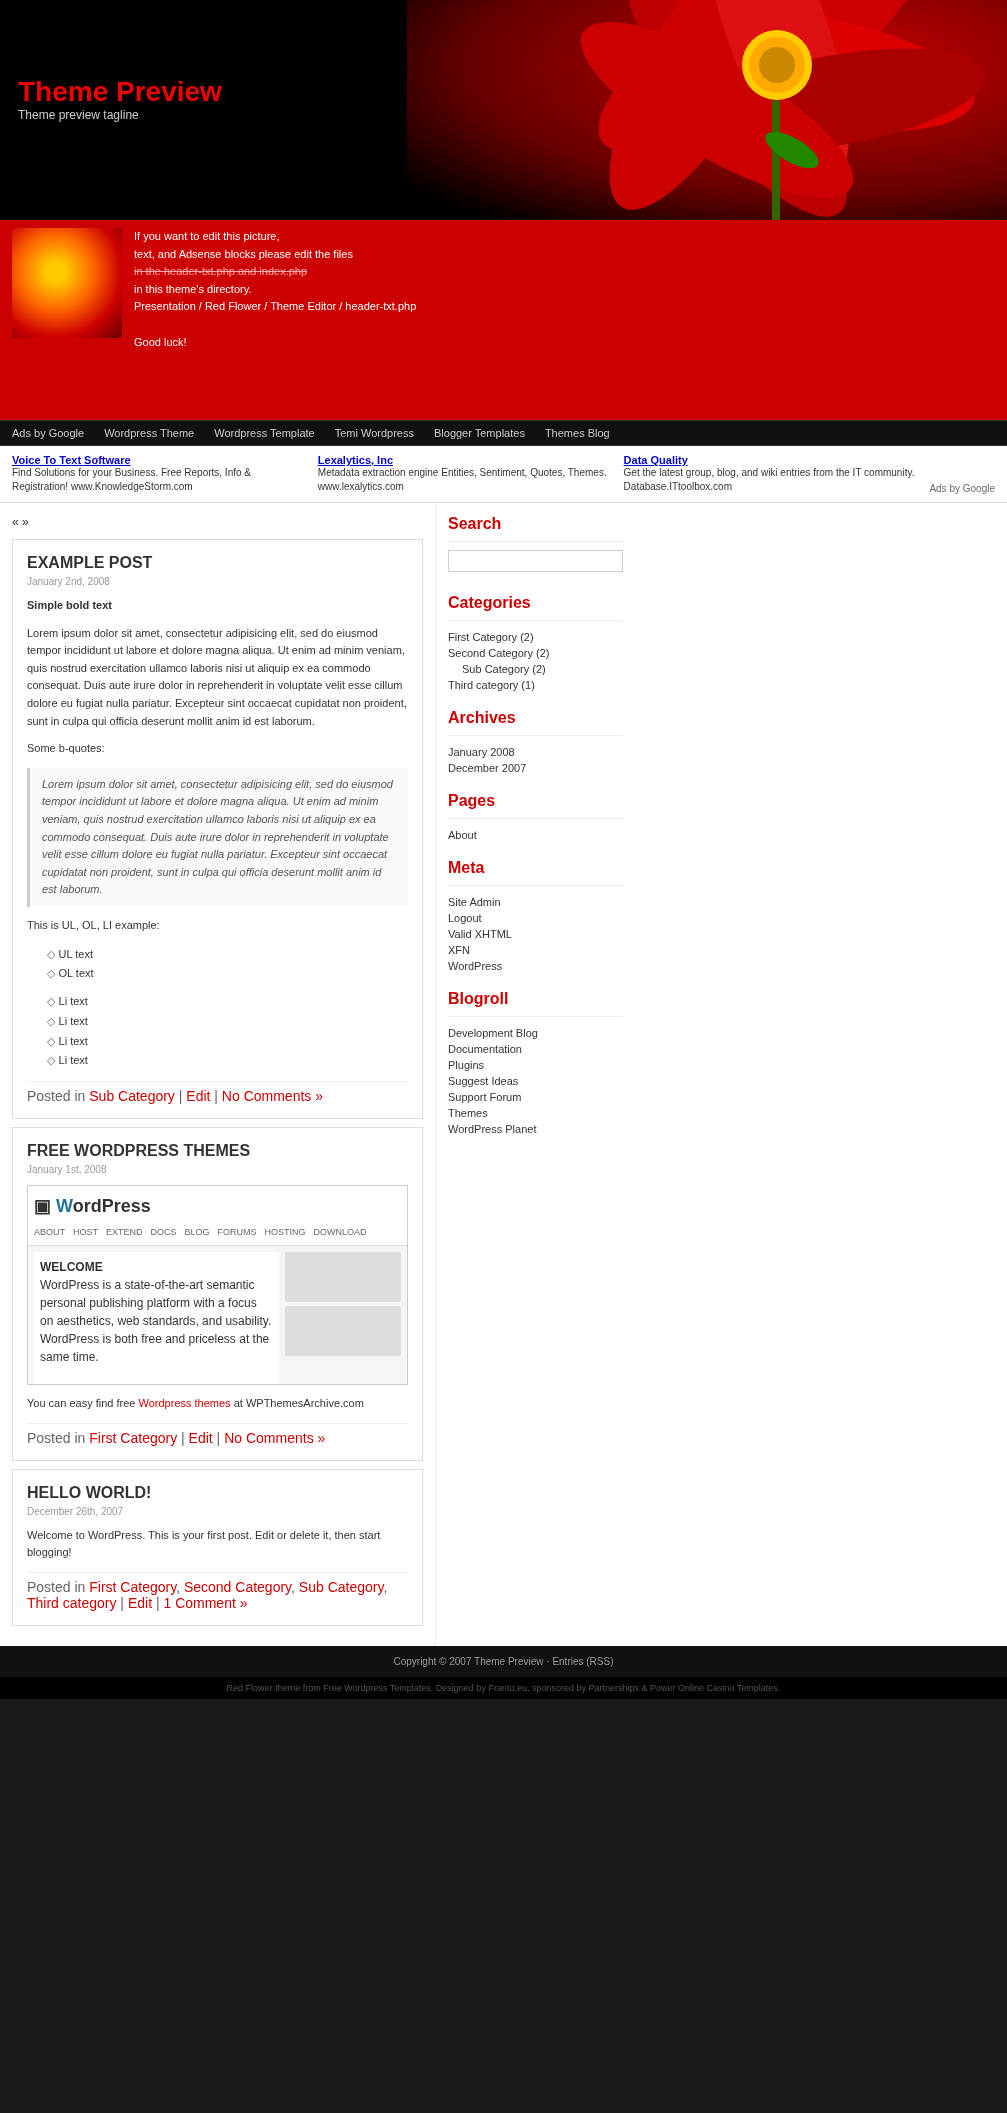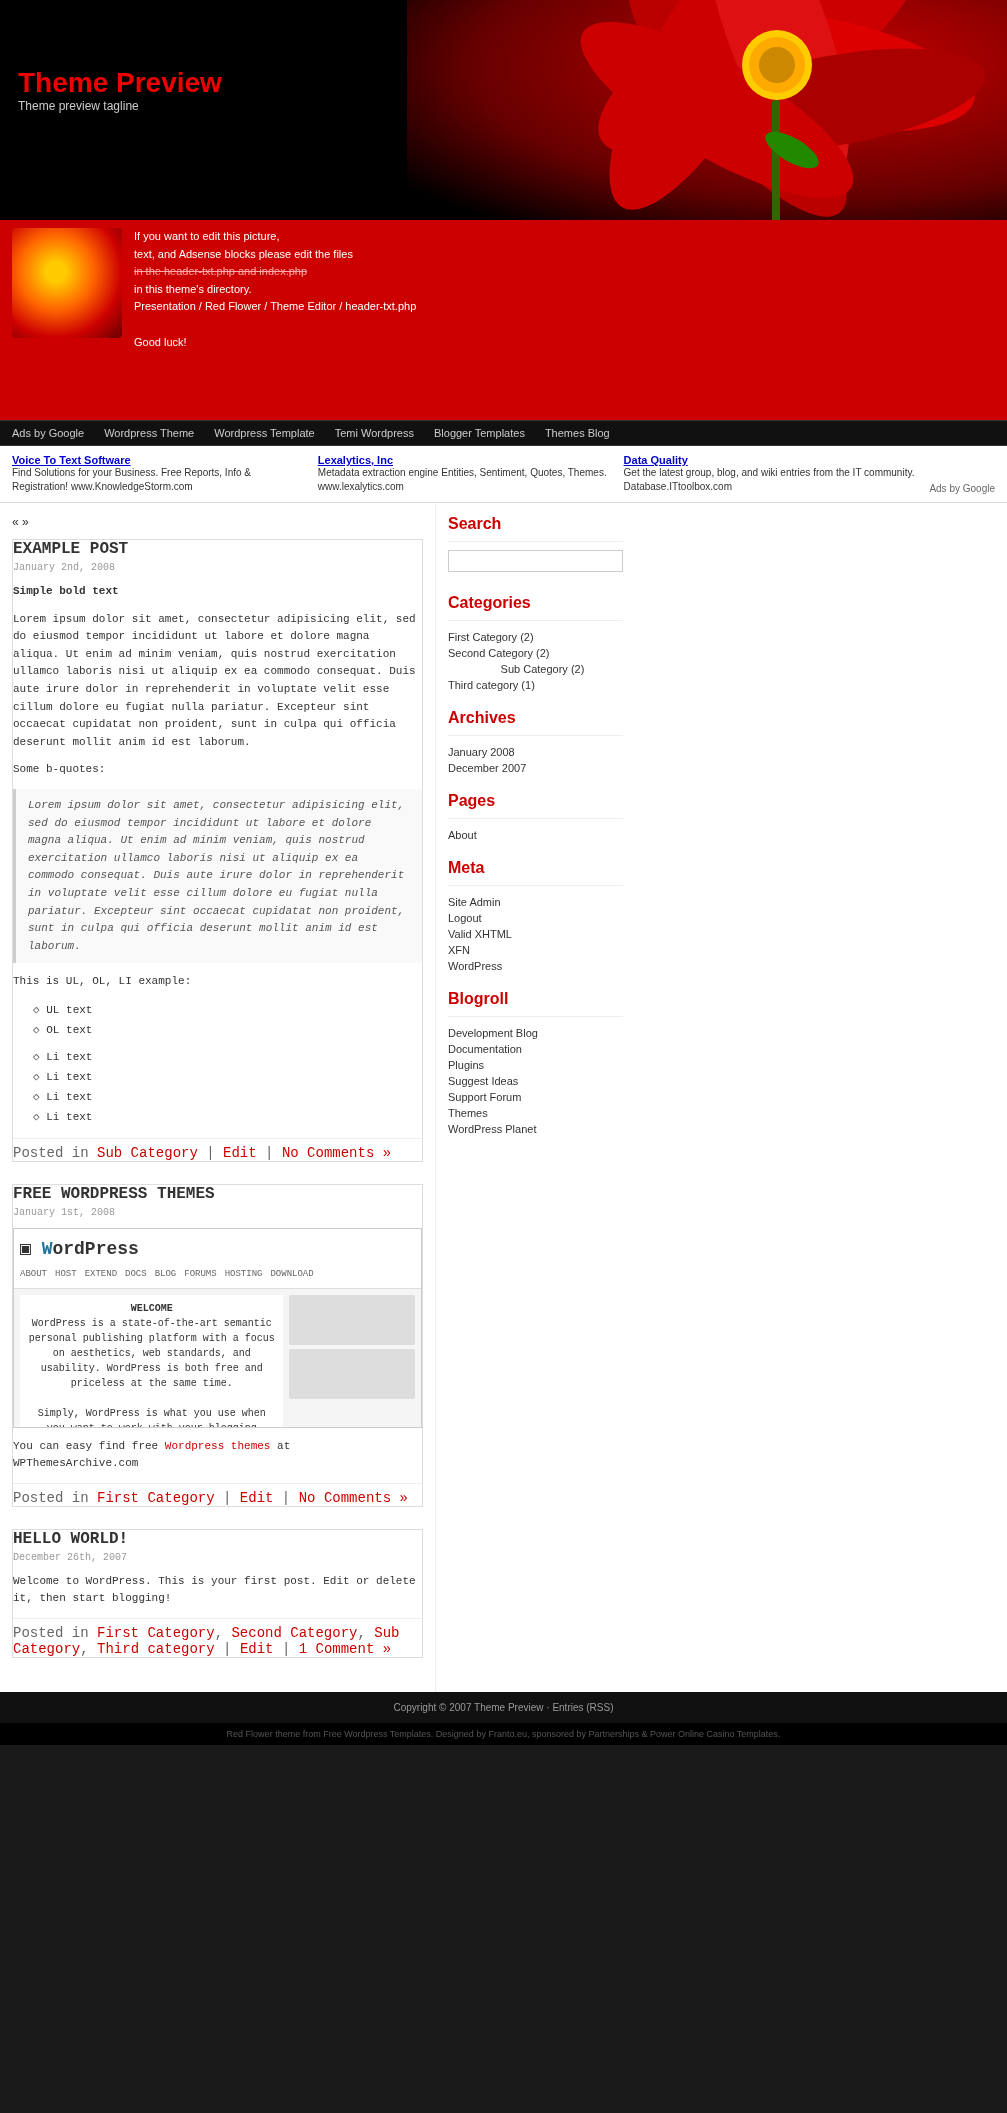--- a/index.html
+++ b/index.html
@@ -8,21 +8,21 @@
     
     #header {
       background: #000;
       position: relative;
       height: 220px;
       overflow: hidden;
     }
     #header-title {
       position: absolute;
       left: 18px;
-      top: 67px;
+      top: 76px;
       z-index: 10;
     }
     #header-title h1 {
       color: #e00;
       font-size: 28px;
       font-weight: bold;
     }
     #header-title p {
       color: #ccc;
       font-size: 12px;
@@ -137,23 +137,23 @@
     #sidebar {
       width: 200px;
       padding: 12px;
       background: #fff;
       border-left: 1px solid #eee;
     }
 
     
     .post {
       border: 1px solid #ddd;
-      margin-bottom: 22px;
-      background: #fff;
-      font-family: Liberation Mono, monospace;
+      margin-bottom: 8px;
+      padding: 14px;
+      background: #fff;
     }
     .post-title {
       font-size: 16px;
       font-weight: bold;
       color: #333;
       text-transform: uppercase;
       margin-bottom: 4px;
     }
     .post-date {
       color: #999;
@@ -237,24 +237,23 @@
       display: flex;
       flex: 1;
       padding: 6px;
       gap: 6px;
       background: #f5f5f5;
     }
     .wp-main-mock {
       flex: 2;
       background: #fff;
       padding: 6px;
-      font-size: 10px;
+      font-size: 12px;
       color: #333;
       line-height: 1.5;
-      text-align: center;
     }
     .wp-side-mock {
       flex: 1;
       display: flex;
       flex-direction: column;
       gap: 4px;
     }
     .wp-side-block {
       background: #ddd;
       height: 50px;
@@ -296,21 +295,20 @@
     }
 
     
     .category-item {
       font-size: 11px;
       color: #333;
       padding: 2px 0;
     }
     .category-item.sub {
       padding-left: 14px;
-      text-align: center;
     }
 
     
     .nav-arrows {
       color: #333;
       font-size: 12px;
       margin-bottom: 10px;
     }
 
     

